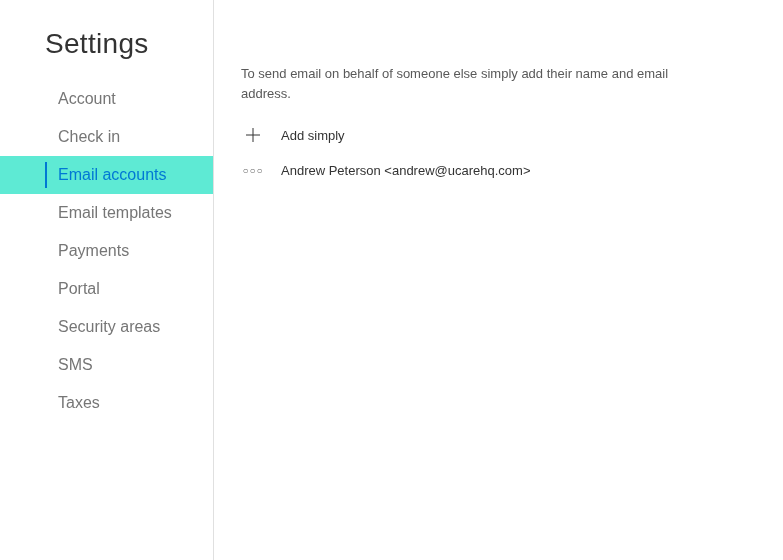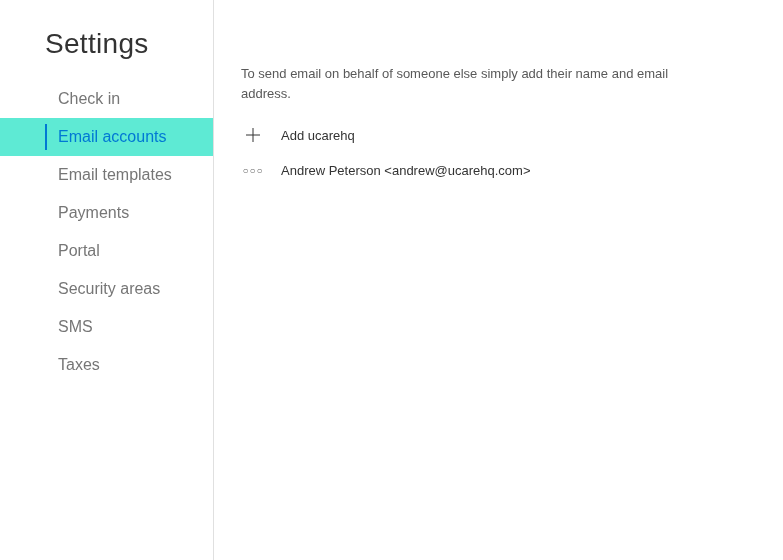--- a/index.html
+++ b/index.html
@@ -110,20 +110,23 @@
     }
   </style>
 </head>
 <body>
 
 <div class="container">
   <nav class="sidebar">
     <h1 class="sidebar-title">Settings</h1>
     <ul class="sidebar-items">
       <li class="sidebar-item">
+        <span>Account</span>
+      </li>
+      <li class="sidebar-item">
         <span>Check in</span>
       </li>
       <li class="sidebar-item active">
         <span>Email accounts</span>
       </li>
       <li class="sidebar-item">
         <span>Email templates</span>
       </li>
       <li class="sidebar-item">
         <span>Payments</span>
@@ -146,21 +149,21 @@
   <main class="main">
     <p class="description">To send email on behalf of someone else simply add their name and email address.</p>
 
     <div class="action-row">
       <span class="action-icon plus-icon">
         <svg viewBox="0 0 16 16" fill="none" stroke="#333" stroke-width="1">
           <line x1="8" y1="1" x2="8" y2="15"></line>
           <line x1="1" y1="8" x2="15" y2="8"></line>
         </svg>
       </span>
-      <span class="action-label">Add ucarehq</span>
+      <span class="action-label">Add simply</span>
     </div>
 
     <div class="account-row">
       <span class="more-icon">○○○</span>
       <span class="account-text">Andrew Peterson &lt;andrew@ucarehq.com&gt;</span>
     </div>
   </main>
 </div>
 
 </body></html>

